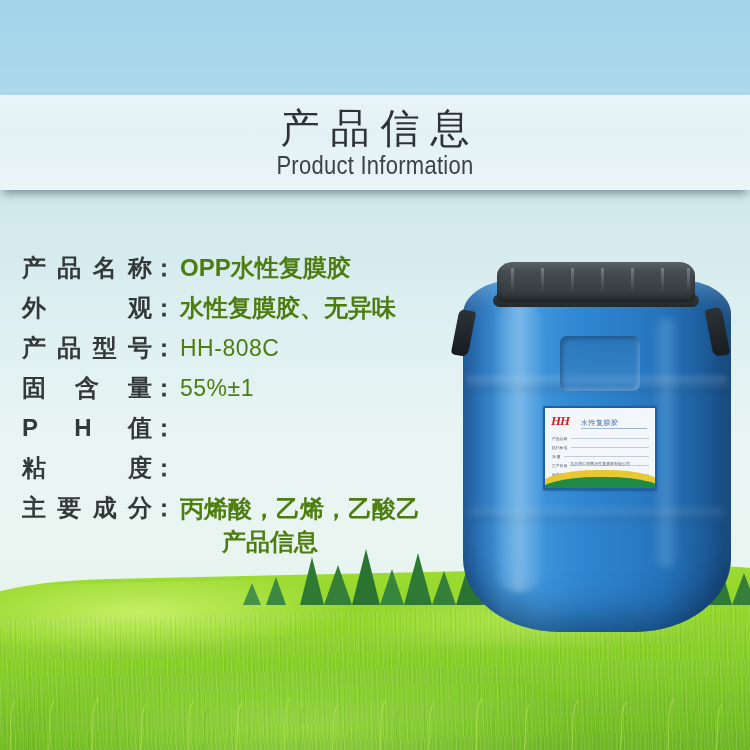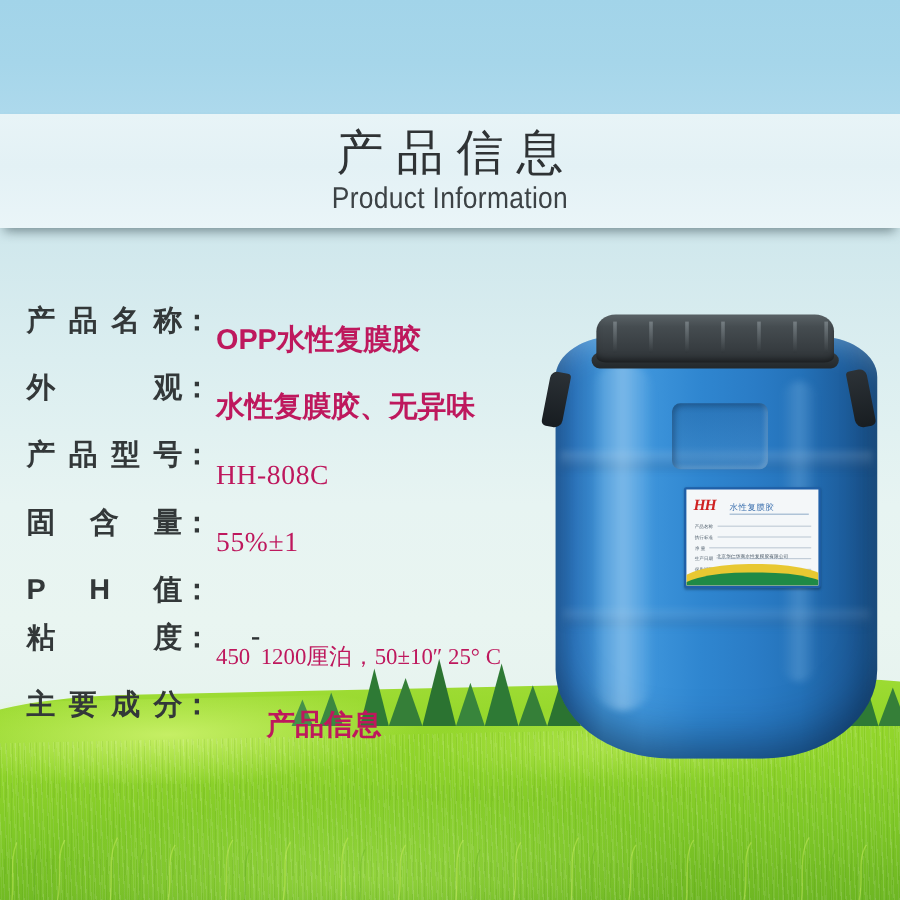--- a/index.html
+++ b/index.html
@@ -152,21 +152,20 @@
   }
 
   
   .b-label{
     position:absolute;left:88px;top:148px;width:110px;height:80px;
     background:#f4f7f9;
     border:2px solid #1f5fa8;
     border-radius:2px;
     overflow:hidden;
     box-shadow:0 1px 2px rgba(0,0,0,.28);
-    margin-left:27px;
   }
   .lbl-logo{
     position:absolute;left:6px;top:5px;width:26px;height:15px;
     color:#cf2222;font-size:13px;font-weight:bold;font-style:italic;
     font-family:"Liberation Serif", serif;line-height:15px;letter-spacing:-1px;
   }
   .lbl-title{
     position:absolute;left:36px;top:10px;right:5px;height:9px;
     font-size:7px;color:#3a6fae;letter-spacing:.5px;
   }
@@ -201,25 +200,25 @@
     display:flex;justify-content:space-between;
     letter-spacing:0;
     line-height:32px;
     white-space:nowrap;
   }
   .spec-colon{
     flex:0 0 auto;font-size:24px;font-weight:bold;color:#333839;line-height:32px;
     margin-right:4px;
   }
   .spec-val{
-    flex:1;font-size:24px;line-height:32px;color:#be185d;
-    font-family:"Liberation Sans", sans-serif;font-weight:bold;margin-top:16px;
+    flex:1;font-size:24px;line-height:32px;color:#4d7c0f;
+    font-family:"Liberation Sans", sans-serif;font-weight:bold;
   }
   .spec-val.serif{
-    font-family:Liberation Serif, serif;font-weight:normal;font-size:23px;
+    font-family:Liberation Sans, sans-serif;font-weight:normal;font-size:23px;
     letter-spacing:.5px;
   }
   .spec-val.serif.small{font-size:19px;letter-spacing:0;}
   .ovl{position:relative;display:inline-block;padding:0 2px;}
   .ovl::before{
     content:"";position:absolute;left:1px;right:1px;top:-1px;height:2px;background:#2c3132;
   }
   .spec-val.wrap{line-height:33px;}
   .indent2{display:block;padding-left:42px;}
 </style>
@@ -405,31 +404,31 @@
       </span>
       <span class="spec-colon">：</span>
     </div>
 
     <div class="spec-row">
       <span class="spec-key">
         <span>粘</span>
         <span>度</span>
       </span>
       <span class="spec-colon">：</span>
-      <span class="spec-val serif small"><span>450</span><span class="ovl">&nbsp;</span><span>1200厘泊，50±10″ 25° C</span></span>
     </div>
 
     <div class="spec-row">
       <span class="spec-key">
         <span>主</span>
         <span>要</span>
         <span>成</span>
         <span>分</span>
       </span>
       <span class="spec-colon">：</span>
       <span class="spec-val wrap">
+        <span>丙烯酸，乙烯，乙酸乙</span>
         <span class="indent2">产品信息</span>
       </span>
     </div>
 
   </div>
 
 </div>
 
 </body></html>

